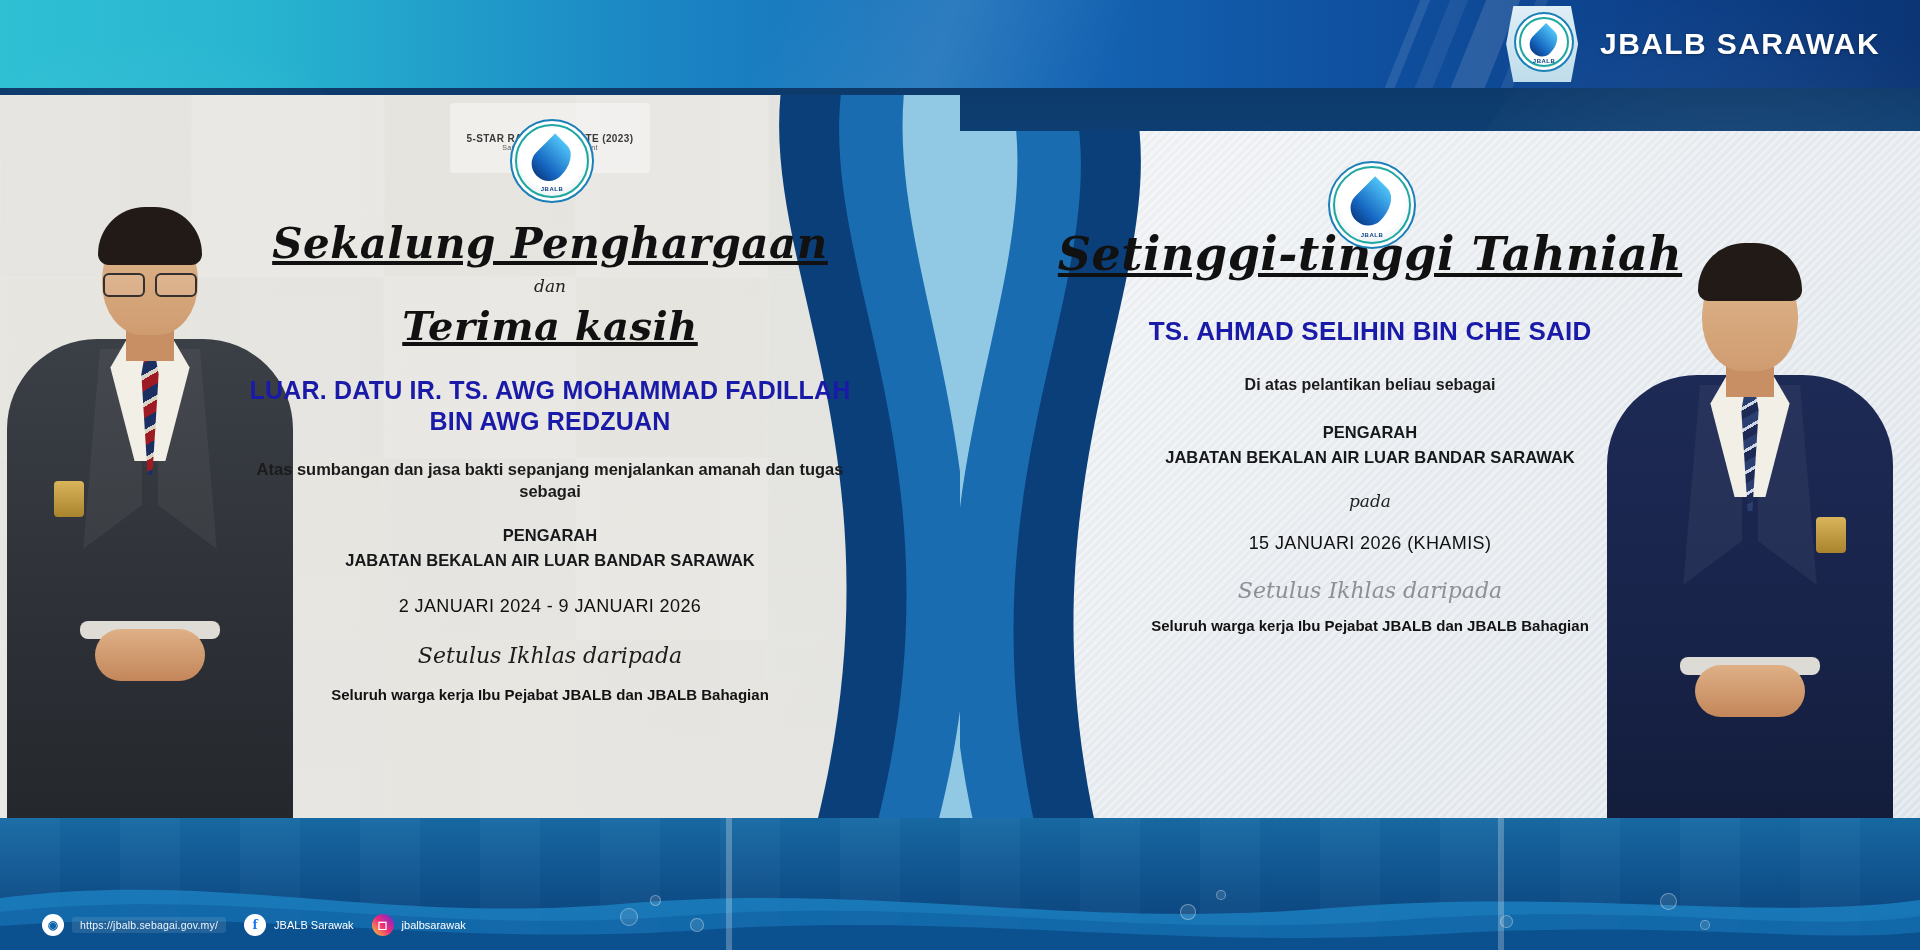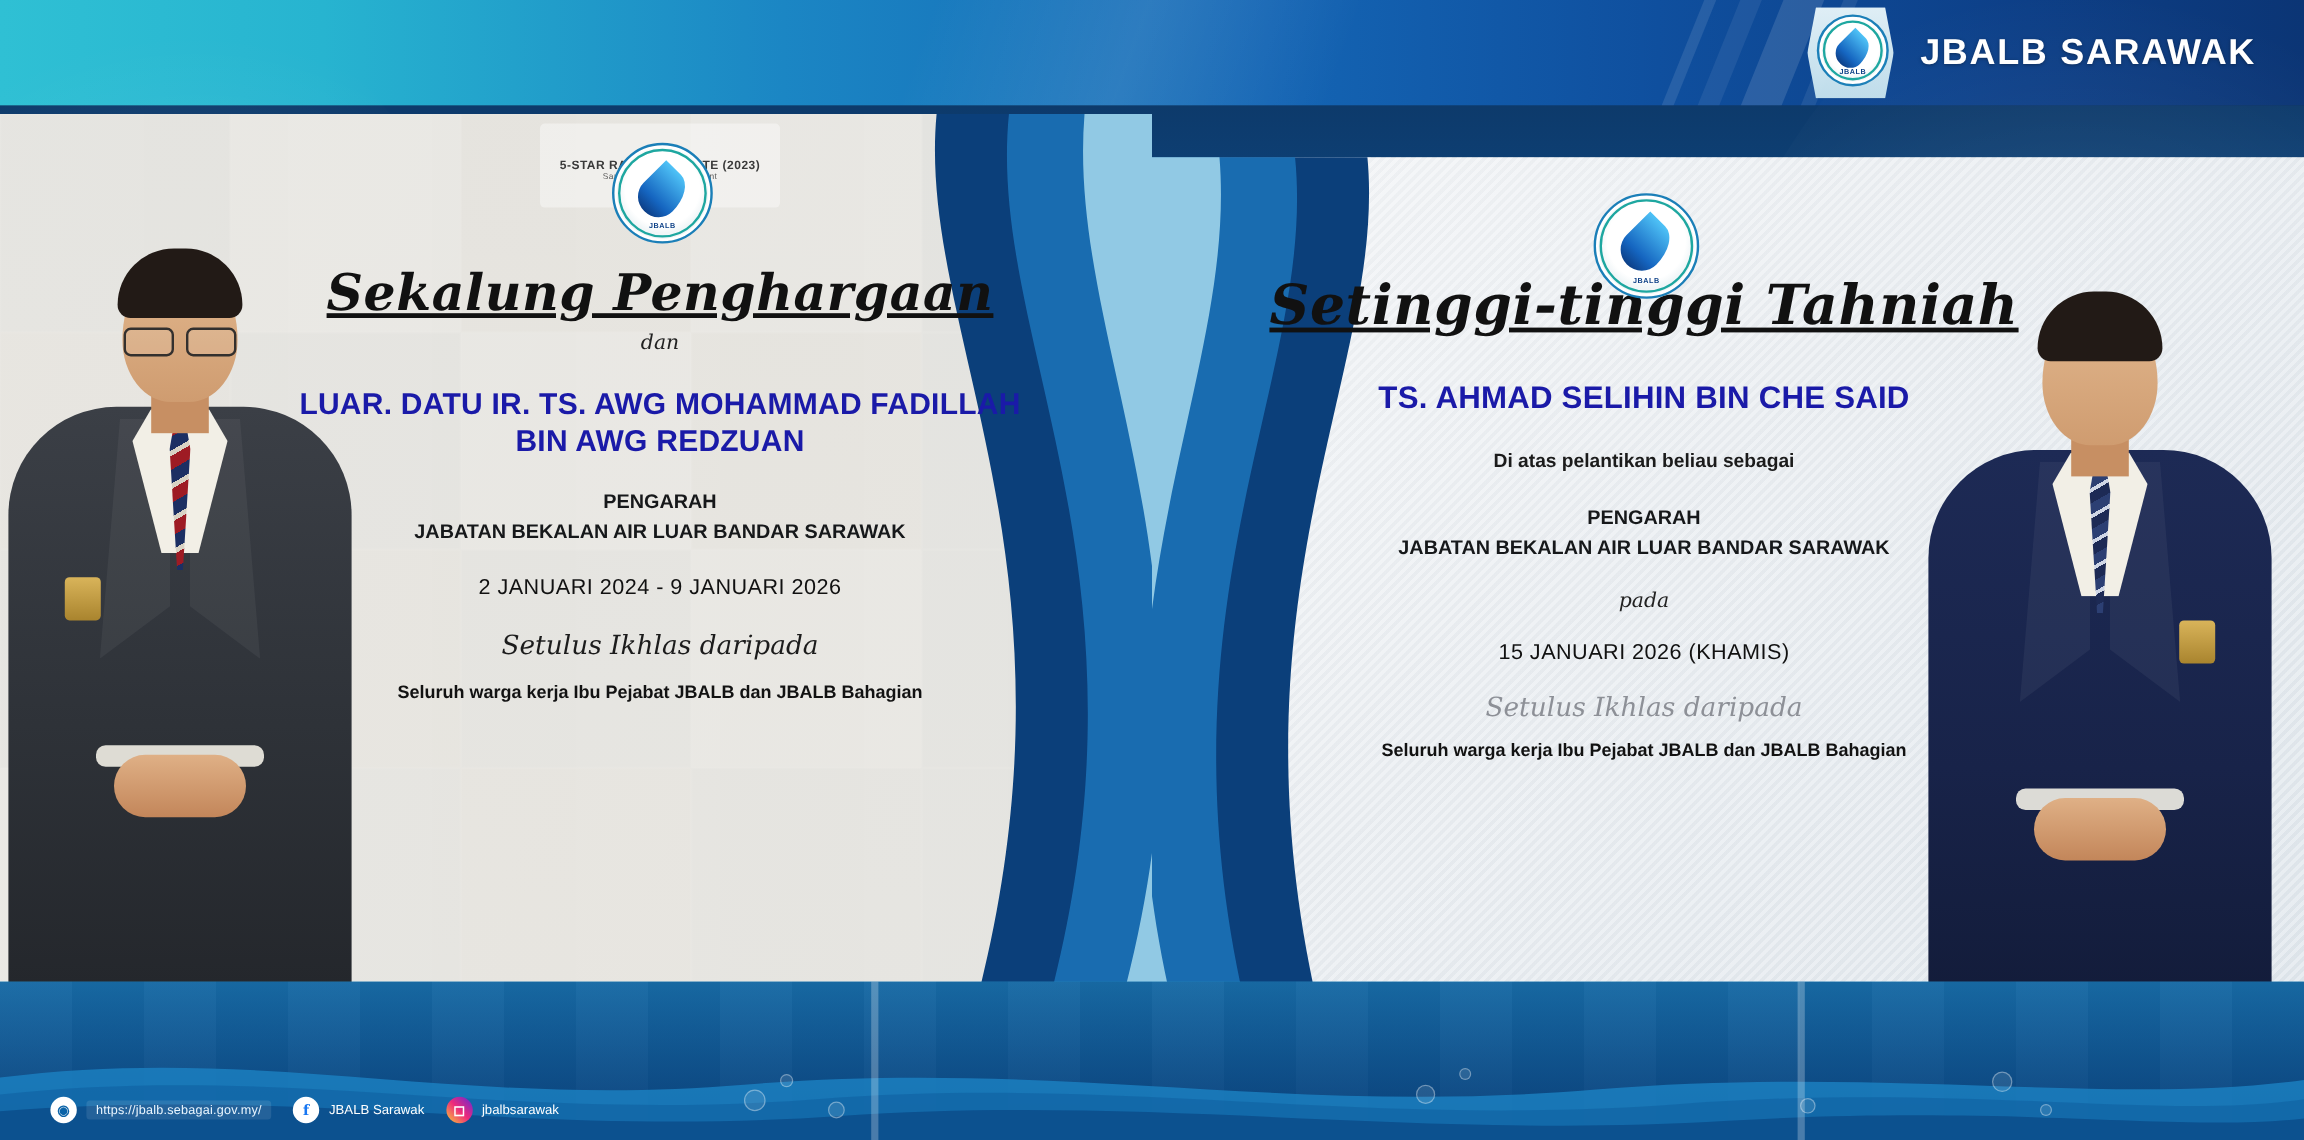--- a/index.html
+++ b/index.html
@@ -563,22 +563,24 @@
         </div>
 
         <div class="logo" style="position:absolute; left:50%; margin-left:-40px; top:24px; width:80px; height:80px;">
           <div class="ring"></div>
           <div class="drop"></div>
           <div class="label">JBALB</div>
         </div>
 
         <div class="script-xl left-script1">Sekalung Penghargaan</div>
         <div class="left-and">dan</div>
+        <div class="script-xl left-script2">Terima kasih</div>
 
         <div class="name-blue">LUAR. DATU IR. TS. AWG MOHAMMAD FADILLAH BIN AWG REDZUAN</div>
+        <div class="body-text">Atas sumbangan dan jasa bakti sepanjang menjalankan amanah dan tugas sebagai</div>
         <div class="role">PENGARAH</div>
         <div class="role" style="margin-top:2px">JABATAN BEKALAN AIR LUAR BANDAR SARAWAK</div>
         <div class="dates">2 JANUARI 2024 - 9 JANUARI 2026</div>
         <div class="signoff-script">Setulus Ikhlas daripada</div>
         <div class="signoff">Seluruh warga kerja Ibu Pejabat JBALB dan JBALB Bahagian</div>
       </div>
     </div>
 
     <div class="card card-right">
       <div class="tex"></div>

